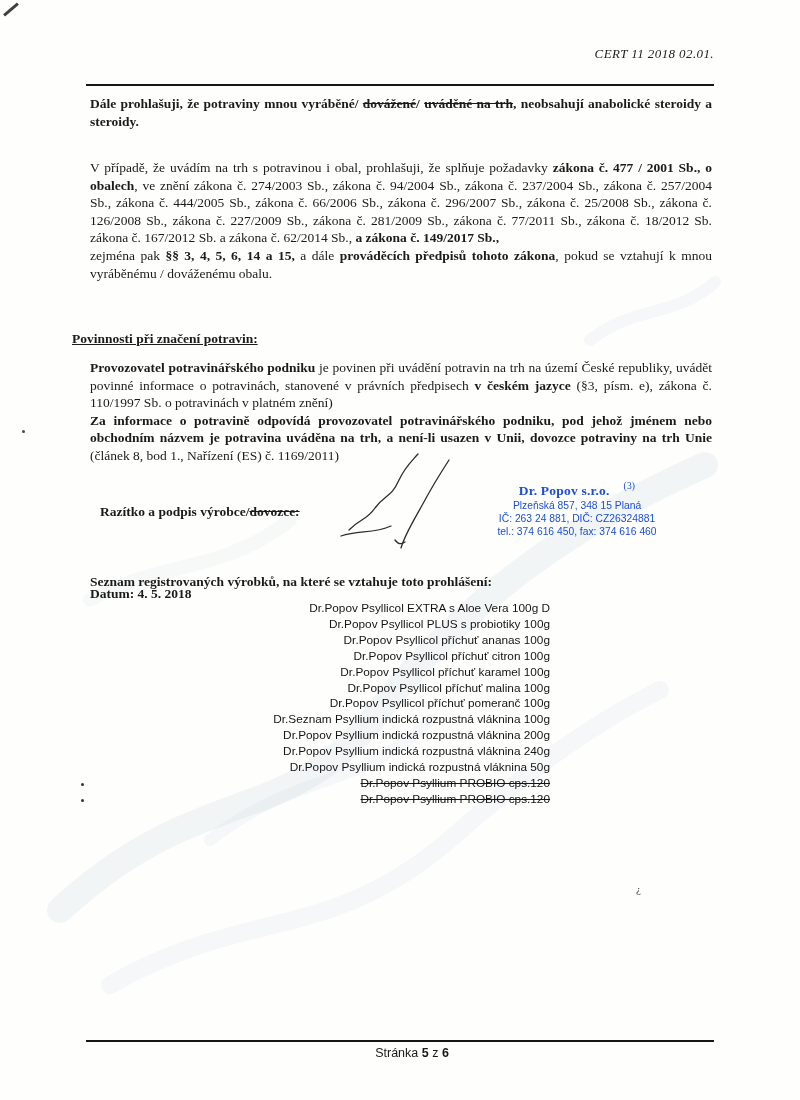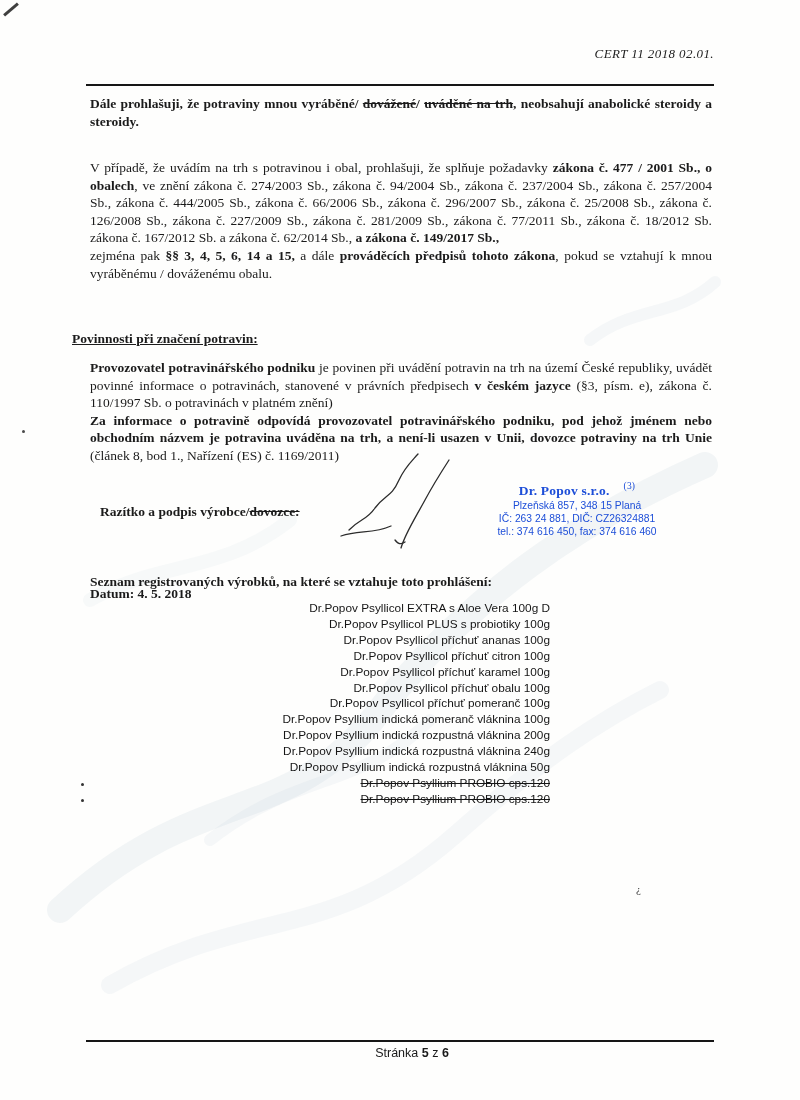--- a/index.html
+++ b/index.html
@@ -97,23 +97,23 @@
   <div class="abs p b" style="left:90px;top:545px;margin-top:40px;">Datum: 4. 5. 2018</div>
 
   <div class="abs p b" style="left:90px;top:573px;">Seznam registrovaných výrobků, na které se vztahuje toto prohlášení:</div>
 
   <div class="abs list" style="left:90px;top:601px;width:460px;">
     <div class="item">Dr.Popov Psyllicol EXTRA s Aloe Vera 100g D</div>
     <div class="item">Dr.Popov Psyllicol PLUS s probiotiky 100g</div>
     <div class="item">Dr.Popov Psyllicol příchuť ananas 100g</div>
     <div class="item">Dr.Popov Psyllicol příchuť citron 100g</div>
     <div class="item">Dr.Popov Psyllicol příchuť karamel 100g</div>
-    <div class="item">Dr.Popov Psyllicol příchuť obalu 100g</div>
+    <div class="item">Dr.Popov Psyllicol příchuť malina 100g</div>
     <div class="item">Dr.Popov Psyllicol příchuť pomeranč 100g</div>
-    <div class="item">Dr.Popov Psyllium indická pomeranč vláknina 100g</div>
+    <div class="item">Dr.Seznam Psyllium indická rozpustná vláknina 100g</div>
     <div class="item">Dr.Popov Psyllium indická rozpustná vláknina 200g</div>
     <div class="item">Dr.Popov Psyllium indická rozpustná vláknina 240g</div>
     <div class="item">Dr.Popov Psyllium indická rozpustná vláknina 50g</div>
     <div class="item struck">Dr.Popov Psyllium PROBIO cps.120</div>
     <div class="item struck">Dr.Popov Psyllium PROBIO cps.120</div>
   </div>
 
   <div class="abs rule" style="left:86px;top:1040px;width:628px;height:1.5px;"></div>
 
   <div class="abs footer-text" style="left:0;top:1046px;width:800px;text-align:center;padding-left:12px;">

